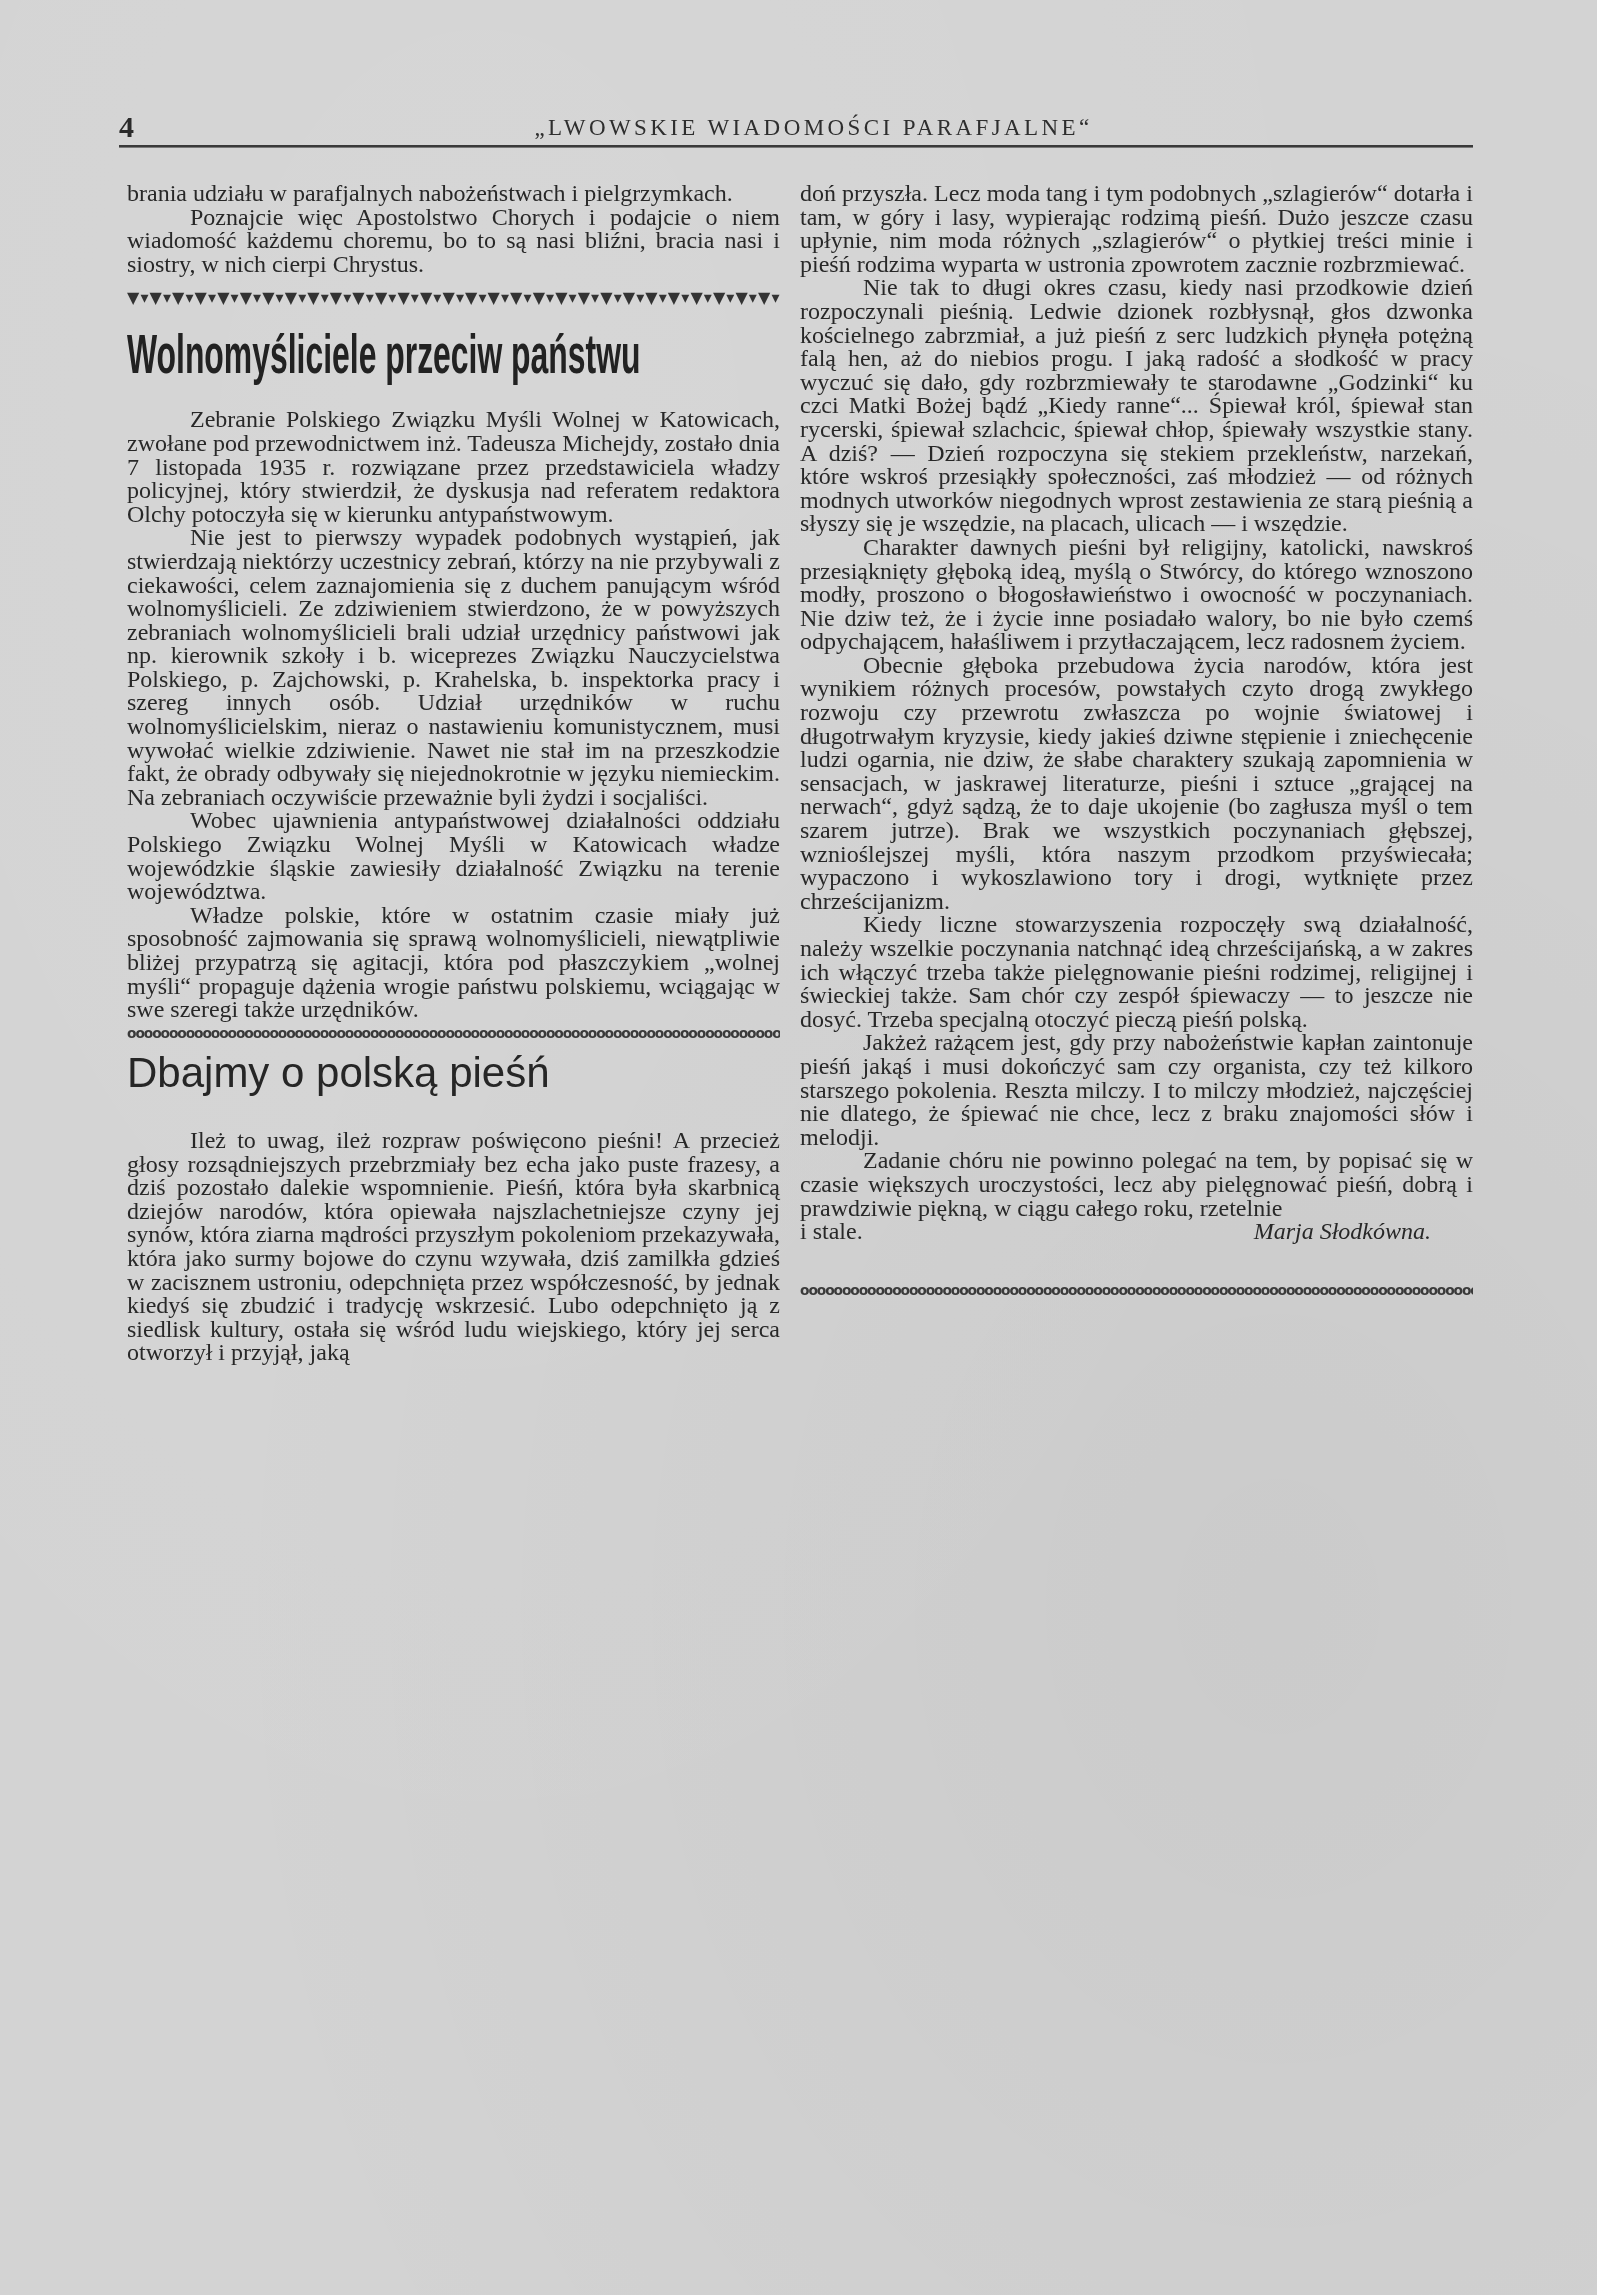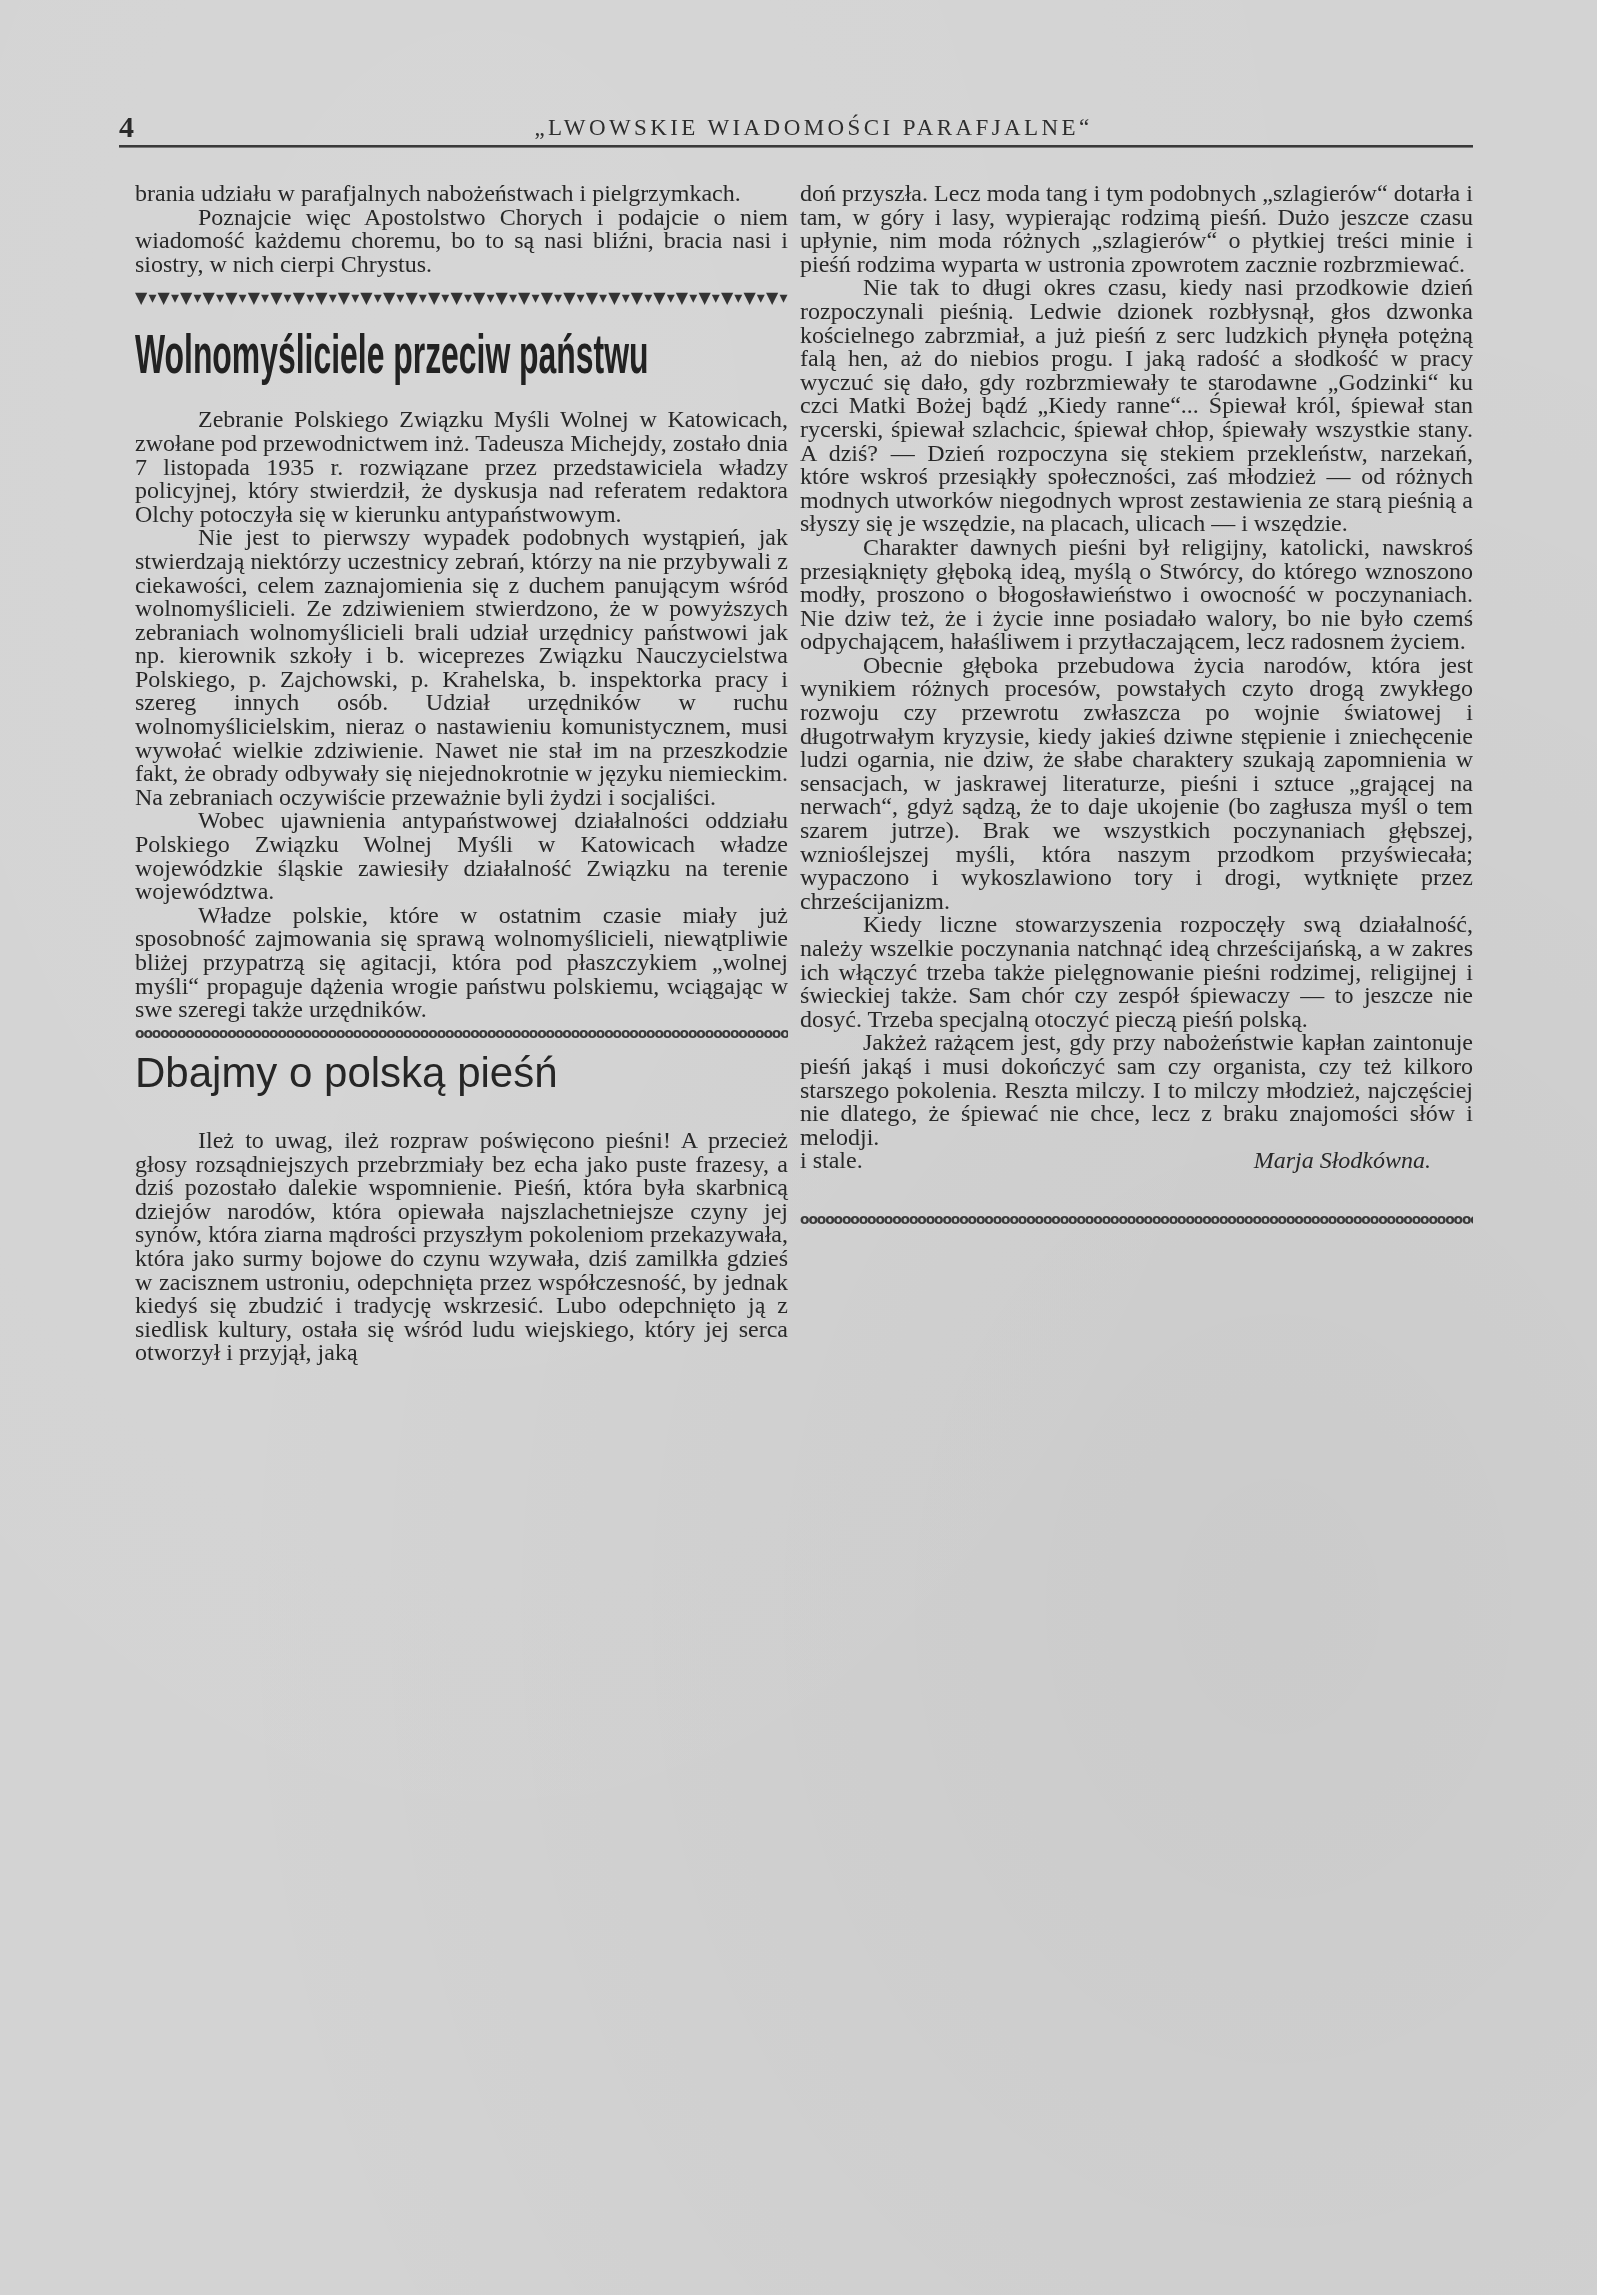--- a/index.html
+++ b/index.html
@@ -36,21 +36,21 @@
       background: #3a3a3a; border-bottom: 1.1px solid #7a7a7a;
     }
     .col {
       position: absolute; top: 182px;
       font-family: "Liberation Serif", serif;
       font-size: 24px; line-height: 23.6px;
       color: #282828;
       text-align: justify;
       hyphens: manual;
     }
-    .col-left { left: 135px; width: 653px; }
+    .col-left { left: 127px; width: 653px; }
     .col-right { left: 800px; width: 673px; }
     .col p { margin: 0; text-indent: 0; }
     .col p.indent { text-indent: 63px; }
     .ornament-v {
       position: relative; height: 18.4px; margin: 12.6px 0 11.5px 0;
       font-family: "DejaVu Sans", sans-serif;
       font-size: 16px; letter-spacing: 1.1px; line-height: 18.4px;
       color: #333; white-space: nowrap; overflow: hidden;
     }
     .ornament-o {
@@ -114,20 +114,21 @@
     <p class="indent">Ileż to uwag, ileż rozpraw poświęcono pieśni! A przecież głosy rozsądniejszych przebrzmiały bez echa jako puste frazesy, a dziś pozostało dalekie wspomnienie. Pieśń, która była skarbnicą dziejów narodów, która opiewała najszlachetniejsze czyny jej synów, która ziarna mądrości przyszłym pokoleniom przekazywała, która jako surmy bojowe do czynu wzywała, dziś zamilkła gdzieś w zacisznem ustroniu, odepchnięta przez współczesność, by jednak kiedyś się zbudzić i tradycję wskrzesić. Lubo odepchnięto ją z siedlisk kultury, ostała się wśród ludu wiejskiego, który jej serca otworzył i przyjął, jaką</p>
   </div>
 
   <div class="col col-right">
     <p>doń przyszła. Lecz moda tang i tym podobnych „szlagierów“ dotarła i tam, w góry i lasy, wypierając rodzimą pieśń. Dużo jeszcze czasu upłynie, nim moda różnych „szlagierów“ o płytkiej treści minie i pieśń rodzima wyparta w ustronia zpowrotem zacznie rozbrzmiewać.</p>
     <p class="indent">Nie tak to długi okres czasu, kiedy nasi przodkowie dzień rozpoczynali pieśnią. Ledwie dzionek rozbłysnął, głos dzwonka kościelnego zabrzmiał, a już pieśń z serc ludzkich płynęła potężną falą hen, aż do niebios progu. I jaką radość a słodkość w pracy wyczuć się dało, gdy rozbrzmiewały te starodawne „Godzinki“ ku czci Matki Bożej bądź „Kiedy ranne“... Śpiewał król, śpiewał stan rycerski, śpiewał szlachcic, śpiewał chłop, śpiewały wszystkie stany. A dziś? — Dzień rozpoczyna się stekiem przekleństw, narzekań, które wskroś przesiąkły społeczności, zaś młodzież — od różnych modnych utworków niegodnych wprost zestawienia ze starą pieśnią a słyszy się je wszędzie, na placach, ulicach — i wszędzie.</p>
     <p class="indent">Charakter dawnych pieśni był religijny, katolicki, nawskroś przesiąknięty głęboką ideą, myślą o Stwórcy, do którego wznoszono modły, proszono o błogosławieństwo i owocność w poczynaniach. Nie dziw też, że i życie inne posiadało walory, bo nie było czemś odpychającem, hałaśliwem i przytłaczającem, lecz radosnem życiem.</p>
     <p class="indent">Obecnie głęboka przebudowa życia narodów, która jest wynikiem różnych procesów, powstałych czyto drogą zwykłego rozwoju czy przewrotu zwłaszcza po wojnie światowej i długotrwałym kryzysie, kiedy jakieś dziwne stępienie i zniechęcenie ludzi ogarnia, nie dziw, że słabe charaktery szukają zapomnienia w sensacjach, w jaskrawej literaturze, pieśni i sztuce „grającej na nerwach“, gdyż sądzą, że to daje ukojenie (bo zagłusza myśl o tem szarem jutrze). Brak we wszystkich poczynaniach głębszej, wznioślejszej myśli, która naszym przodkom przyświecała; wypaczono i wykoszlawiono tory i drogi, wytknięte przez chrześcijanizm.</p>
     <p class="indent">Kiedy liczne stowarzyszenia rozpoczęły swą działalność, należy wszelkie poczynania natchnąć ideą chrześcijańską, a w zakres ich włączyć trzeba także pielęgnowanie pieśni rodzimej, religijnej i świeckiej także. Sam chór czy zespół śpiewaczy — to jeszcze nie dosyć. Trzeba specjalną otoczyć pieczą pieśń polską.</p>
     <p class="indent">Jakżeż rażącem jest, gdy przy nabożeństwie kapłan zaintonuje pieśń jakąś i musi dokończyć sam czy organista, czy też kilkoro starszego pokolenia. Reszta milczy. I to milczy młodzież, najczęściej nie dlatego, że śpiewać nie chce, lecz z braku znajomości słów i melodji.</p>
+    <p class="indent">Zadanie chóru nie powinno polegać na tem, by popisać się w czasie większych uroczystości, lecz aby pielęgnować pieśń, dobrą i prawdziwie piękną, w ciągu całego roku, rzetelnie</p>
     <div class="signature-line">
       <span>i stale.</span>
       <span class="signature">Marja Słodkówna.</span>
     </div>
     <div class="ornament-o" style="margin-top:40px;">ooooooooooooooooooooooooooooooooooooooooooooooooooooooooooooooooooooooooooooooooooooooooooo</div>
   </div>
 
 </div>
 
 

